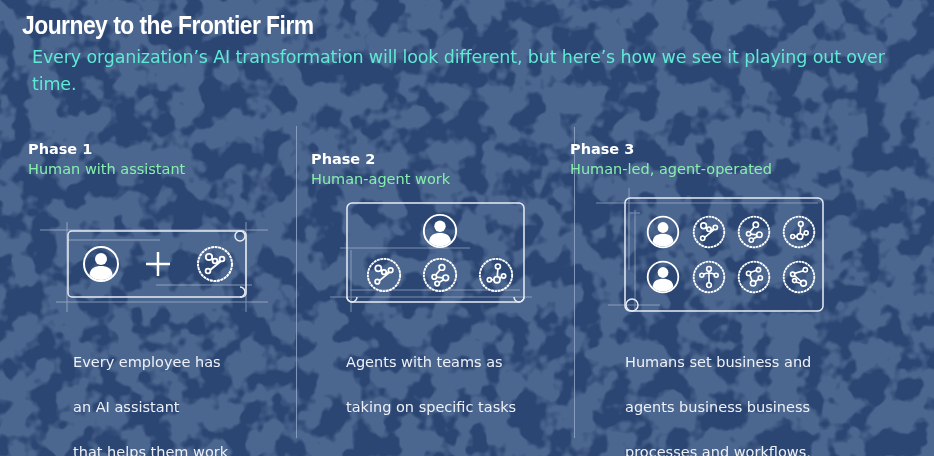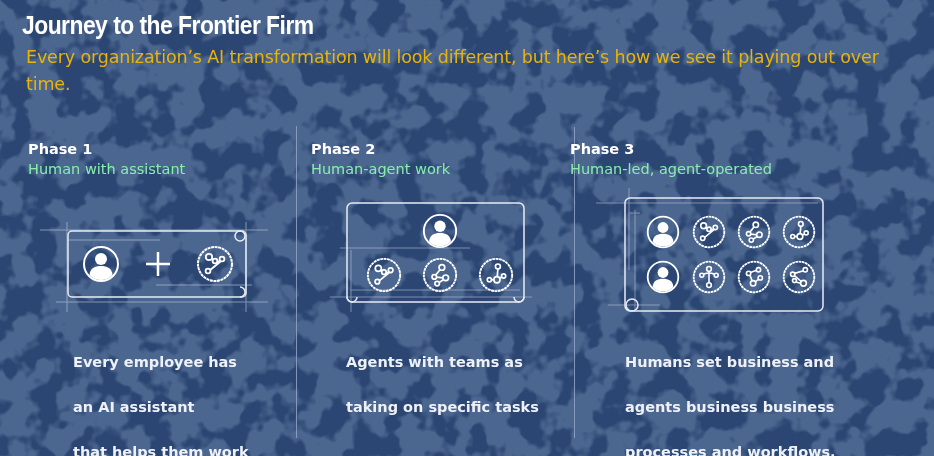--- a/index.html
+++ b/index.html
@@ -10,35 +10,35 @@
       color:#f3f5f9;
     }
     .texture { position:absolute; inset:0; pointer-events:none; }
     .title {
       position:absolute; left:22px; top:10px;
       font-family:"Liberation Sans", sans-serif; font-weight:bold;
       font-size:26px; letter-spacing:-0.6px; color:#ffffff;
       transform:scaleX(0.88); transform-origin:left top;
     }
     .subtitle {
-      position:absolute; left:26px; top:44px; width:900px;
-      font-size:17.5px; line-height:27px; color:#eab308;
+      position:absolute; left:32px; top:44px; width:900px;
+      font-size:17.5px; line-height:27px; color:#5eead4;
       letter-spacing:-0.15px;
     }
     .divider { position:absolute; width:1px; background:#8fa3c4; opacity:0.85; }
     .phase-head {
       position:absolute; text-align:left; width:260px;
     }
     .phase-label { font-weight:bold; font-size:14.5px; line-height:20px; color:#ffffff; }
     .phase-name { font-size:14.5px; line-height:20px; color:#86efac; }
     .desc {
       position:absolute; font-size:14.5px; line-height:22.5px; color:#eef1f7;
       white-space:pre-line;
     }
-    .desc div { white-space:nowrap;font-weight:bold; }
+    .desc div { white-space:nowrap; }
     svg.diagram { position:absolute; overflow:visible; }
   </style>
 </head>
 <body>
 
 <svg class="texture" width="934" height="456">
   <defs>
     <filter id="mottle" x="0" y="0" width="100%" height="100%">
       <feTurbulence type="fractalNoise" baseFrequency="0.035" numOctaves="3" seed="7" result="n"></feTurbulence>
       <feColorMatrix in="n" type="matrix" values="0 0 0 0 0.13
@@ -54,21 +54,21 @@
 <div class="subtitle">Every organization’s AI transformation will look different, but here’s how we see it playing out over time.</div>
 
 <div class="divider" style="left:296px; top:126px; height:312px;"></div>
 <div class="divider" style="left:574px; top:127px; height:311px;"></div>
 
 <div class="phase-head" style="left:28px; top:139px;">
   <div class="phase-label">Phase 1</div>
   <div class="phase-name">Human with assistant</div>
 </div>
 
-<div class="phase-head" style="left:311px; top:139px;">
+<div class="phase-head" style="left:311px; top:149px;">
   <div class="phase-label">Phase 2</div>
   <div class="phase-name">Human-agent work</div>
 </div>
 
 <div class="phase-head" style="left:570px; top:139px;">
   <div class="phase-label">Phase 3</div>
   <div class="phase-name">Human-led, agent-operated</div>
 </div>
 
 <svg width="0" height="0" style="position:absolute">

